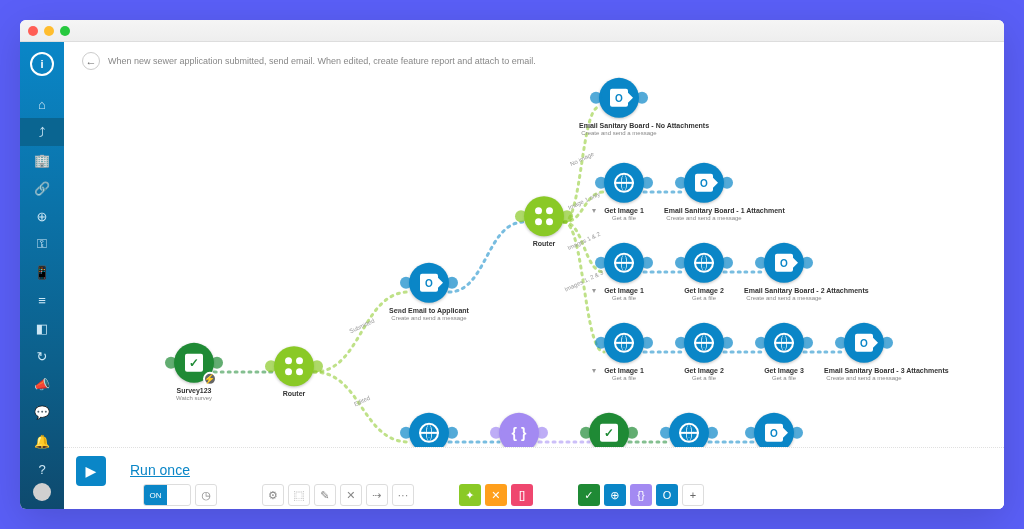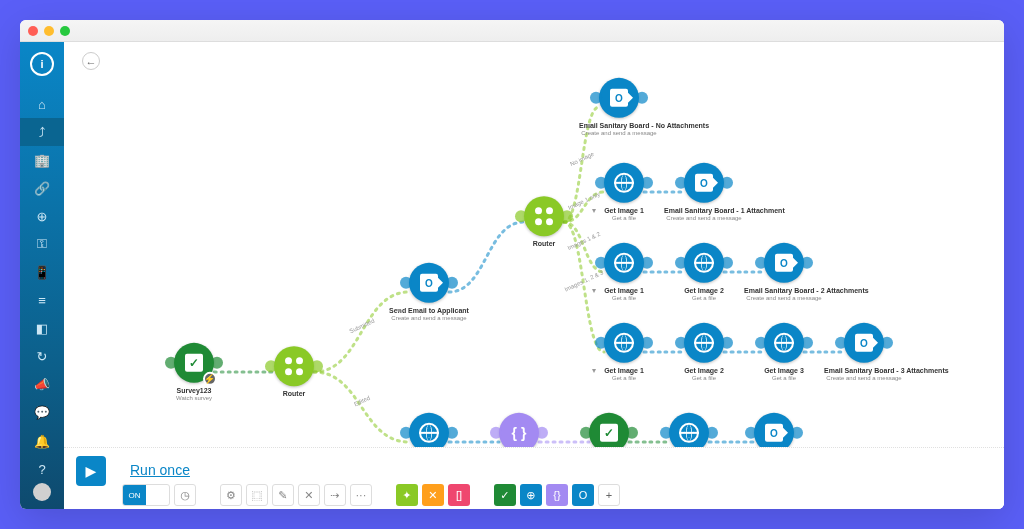--- a/index.html
+++ b/index.html
@@ -55,21 +55,21 @@
   .router-shape { width:22px;height:22px;display:grid;grid-template-columns:1fr 1fr;grid-template-rows:1fr 1fr;gap:1px; }
   .router-shape span{width:7px;height:7px;border-radius:50%;background:#fff;justify-self:center;align-self:center;}
   .check-shape { width:18px;height:18px;background:#fff;color:#1f8a35;display:flex;align-items:center;justify-content:center;font-size:12px;font-weight:bold;border-radius:2px; }
   .json-shape { width:20px;height:20px;color:#fff;font-size:14px;font-weight:bold;display:flex;align-items:center;justify-content:center; }
 
   .bottom-bar { position:absolute; left:44px; right:0; bottom:0; height:62px; background:#fff; border-top:1px dotted #e0e0e0; display:flex; align-items:flex-start; padding:6px 12px 0; gap:24px; }
   .play-btn { width:30px;height:30px;border-radius:4px;background:#0a86c7;display:flex;align-items:center;justify-content:center;color:#fff;font-size:14px;cursor:pointer; margin-top:2px; }
   .run-label { color:#0a86c7; font-size:14px; margin-top:8px;text-decoration:underline; }
 
   .toolbar-section { display:flex; flex-direction:column; gap:4px; margin-top:2px; }
-  .toolbar-row { display:flex; gap:4px; }
+  .toolbar-row { display:flex; gap:4px;margin-left:21px; }
   .tbtn { width:22px;height:22px;border:1px solid #ddd;border-radius:3px;display:flex;align-items:center;justify-content:center;font-size:11px;color:#888;background:#fff;cursor:pointer; }
   .tbtn.filled { border:none;color:#fff; }
   .toggle { width:48px;height:22px;border:1px solid #ddd;border-radius:3px;display:flex;align-items:center;overflow:hidden;font-size:8px; }
   .toggle .on { width:24px;height:100%;background:#0a86c7;color:#fff;display:flex;align-items:center;justify-content:center; }
   .toggle .off { width:24px;height:100%;display:flex;align-items:center;justify-content:center;color:#aaa; }
 
   .edge-label { position:absolute; font-size:6px; color:#999; transform:translate(-50%,-50%) rotate(-25deg); }
 </style>
 </head>
 <body>
@@ -101,20 +101,21 @@
       <div id="sidebar-footer">
           <div class="nav-item">🔔</div>
           <div class="nav-item">?</div>
         </div>
       <div class="avatar"></div>
     </div>
 
     <div class="canvas-wrap">
       <div class="breadcrumb">
         <div class="back" title="Back">←</div>
+        <span>When new sewer application submitted, send email. When edited, create feature report and attach to email.</span>
       </div>
       <div class="canvas">
         <svg class="links" id="links">
             <path d="M 150 330 C 180 330, 180 330, 210 330" stroke="#1f8a35" stroke-width="3" stroke-dasharray="2 5" fill="none" stroke-linecap="round" opacity=".55"></path>
             <path d="M 250 330 C 297.5 330, 297.5 250, 345 250" stroke="#8ac926" stroke-width="3" stroke-dasharray="2 5" fill="none" stroke-linecap="round" opacity=".55"></path>
             <path d="M 250 330 C 297.5 330, 297.5 400, 345 400" stroke="#8ac926" stroke-width="3" stroke-dasharray="2 5" fill="none" stroke-linecap="round" opacity=".55"></path>
             <path d="M 385 250 C 422.5 250, 422.5 180, 460 180" stroke="#0a86c7" stroke-width="3" stroke-dasharray="2 5" fill="none" stroke-linecap="round" opacity=".55"></path>
             <path d="M 500 180 C 517.5 180, 517.5 65, 535 65" stroke="#8ac926" stroke-width="3" stroke-dasharray="2 5" fill="none" stroke-linecap="round" opacity=".55"></path>
             <path d="M 500 180 C 520 180, 520 150, 540 150" stroke="#8ac926" stroke-width="3" stroke-dasharray="2 5" fill="none" stroke-linecap="round" opacity=".55"></path>
             <path d="M 500 180 C 520 180, 520 230, 540 230" stroke="#8ac926" stroke-width="3" stroke-dasharray="2 5" fill="none" stroke-linecap="round" opacity=".55"></path>

